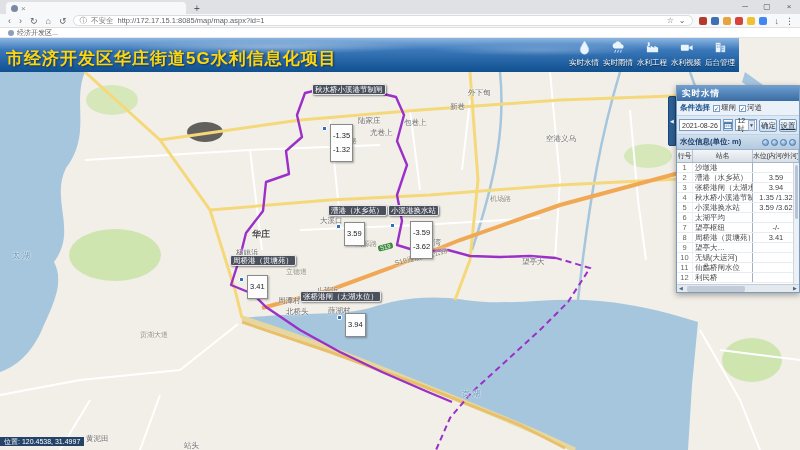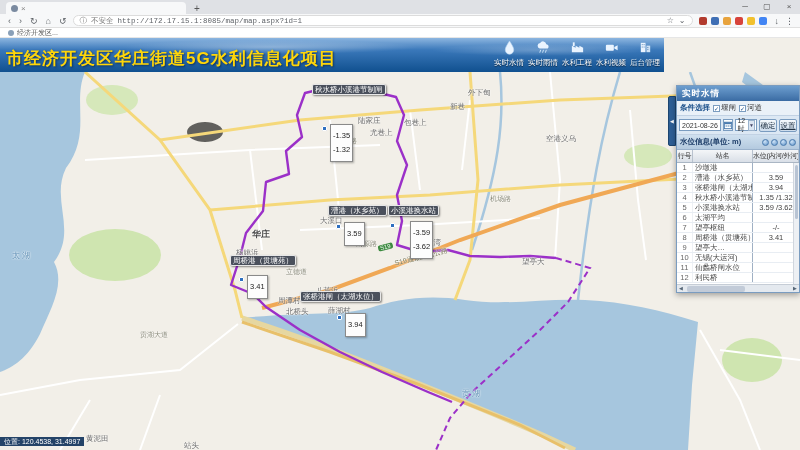--- a/index.html
+++ b/index.html
@@ -13,31 +13,31 @@
   .tab .fav { width:7px; height:7px; border-radius:50%; background:#7a8aa0; flex:none; }
   .tab .t-title { flex:1; font-size:7.5px; color:#444; white-space:nowrap; overflow:hidden; }
   .tab .t-close { color:#888; font-size:8px; }
   .newtab { color:#555; font-size:10px; margin-left:8px; }
   .wincontrols { margin-left:auto; display:flex; gap:0; height:14px; }
   .wincontrols span { width:22px; text-align:center; line-height:14px; color:#555; font-size:8px; }
   .addrbar { position:absolute; left:0; top:14px; width:800px; height:14px; background:#f7f8f9; display:flex; align-items:center; border-bottom:1px solid #e0e0e0; }
   .navbtns { display:flex; gap:8px; margin-left:8px; color:#5f6368; font-size:9px; }
   .omnibox { flex:1; height:11px; margin:0 6px; background:#fff; border:1px solid #dcdcdc; border-radius:6px; display:flex; align-items:center; padding:0 6px; gap:4px; }
   .sec { color:#777; font-size:7.5px; white-space:nowrap; }
-  .url { color:#5f6368; font-size:7.5px; white-space:nowrap; overflow:hidden; flex:1;font-family:Liberation Mono, monospace; }
+  .url { color:#5f6368; font-size:7.5px; white-space:nowrap; overflow:hidden; flex:1; }
   .ob-icons { display:flex; gap:5px; color:#5f6368; font-size:8px; }
   .extbar { display:flex; gap:4px; align-items:center; margin-right:8px; }
   .ext-dot { width:8px; height:8px; border-radius:2px; }
   .menu-dots { color:#5f6368; font-size:9px; margin-right:6px; }
   .bookmarks { position:absolute; left:0; top:28px; width:800px; height:10px; background:#fff; border-bottom:1px solid #e6e6e6; display:flex; align-items:center; gap:3px; padding-left:8px; }
   .bookmarks .fav { width:6px; height:6px; border-radius:50%; background:#8aa0b8; }
   .bm-label { font-size:7px; color:#555; }
 
   
-  .banner { position:absolute; left:0; top:38px; width:664px; height:34px;
+  .banner { position:absolute; left:0; top:38px; width:739px; height:34px;
     background:linear-gradient(180deg,#8db6e0 0%, #3a78ba 35%, #10508f 100%); overflow:hidden; }
   .banner:before { content:""; position:absolute; left:120px; top:2px; width:300px; height:14px; background:radial-gradient(ellipse at center,rgba(255,255,255,.35),rgba(255,255,255,0) 70%); }
   .banner:after { content:""; position:absolute; left:430px; top:6px; width:220px; height:12px; background:radial-gradient(ellipse at center,rgba(255,255,255,.25),rgba(255,255,255,0) 70%); }
   .banner-title { position:absolute; left:6px; top:9px; font-size:17px; font-weight:bold; color:#ffd60a; letter-spacing:1px; text-shadow:1px 1px 2px #10335e; white-space:nowrap; z-index:2; }
   .banner-nav { position:absolute; right:2px; top:2px; display:flex; z-index:2; }
   .nav-item { width:34px; display:flex; flex-direction:column; align-items:center; gap:1px; cursor:pointer; }
   .nav-item svg { width:15px; height:15px; }
   .nav-label { font-size:7.5px; color:#fff; white-space:nowrap; text-shadow:0 1px 1px #123; }
 
   
@@ -63,21 +63,21 @@
   .cbx { display:flex; align-items:center; gap:1px; white-space:nowrap; }
   .cbx .box { width:7px; height:7px; background:#fff; border:1px solid #7a9cc0; color:#1a4f8a; font-size:6px; line-height:6px; text-align:center; }
   .cbx .lb { font-size:7.5px; color:#333; }
   .p-date { height:19px; background:#dce8f4; border-bottom:1px solid #c2d2e4; display:flex; align-items:center; padding:0 2px; gap:2px; flex:none; overflow:hidden; }
   .date-input { width:52px; height:12px; background:#fff; border:1px solid #7a9cc0; font-size:7px; line-height:11px; padding-left:2px; color:#333; white-space:nowrap; }
   .cal-btn { width:11px; height:12px; background:linear-gradient(#fff,#d8e2ee); border:1px solid #7a9cc0; display:flex; align-items:center; justify-content:center; }
   .cal-btn svg { width:8px; height:8px; }
   .hour-sel { width:26px; height:12px; background:#fff; border:1px solid #7a9cc0; display:flex; align-items:center; justify-content:space-between; padding:0 1px; }
   .hour-sel .hv { font-size:7px; color:#333; }
   .hour-sel .ar { font-size:5px; color:#446; background:#dce6f2; border:1px solid #9ab2cc; width:8px; text-align:center; line-height:9px; }
-  .ok-btn { width:22px; height:13px; background:linear-gradient(#f6fafd,#cddcec); border:1px solid #7a9cc0; border-radius:2px; font-size:7.5px; color:#234; text-align:center; line-height:12px; white-space:nowrap; }
+  .ok-btn { width:22px; height:13px; background:linear-gradient(#f6fafd,#cddcec); border:1px solid #7a9cc0; border-radius:2px; font-size:7.5px; color:#234; text-align:right; line-height:12px; white-space:nowrap; }
   .set-btn { width:18px; height:13px; background:linear-gradient(#f6fafd,#cddcec); border:1px solid #7a9cc0; border-radius:2px; font-size:7.5px; color:#234; text-align:center; line-height:12px; flex:none;text-decoration:underline; }
   .p-section { height:15px; background:linear-gradient(180deg,#cfe0ef,#b4cadf); border-bottom:1px solid #9ab2cc; display:flex; align-items:center; padding:0 3px; flex:none; }
   .ps-title { color:#1a3a66; font-weight:bold; font-size:7.5px; white-space:nowrap; }
   .ps-icons { margin-left:auto; display:flex; gap:2px; }
   .ps-icons i { width:7px; height:7px; border-radius:50%; background:radial-gradient(circle at 35% 30%,#cfe4f8,#5f93c8); border:1px solid #4a7aad; }
   .p-table { flex:1; background:#fff; position:relative; overflow:hidden; }
   .thead,.trow { display:grid; grid-template-columns:16px 60px 1fr; }
   .thead { height:13px; background:linear-gradient(180deg,#f4f6f8,#d9dfe7); border-bottom:1px solid #aab6c4; }
   .thead span { font-size:7px; color:#333; line-height:12px; text-align:center; border-right:1px solid #b8c2ce; white-space:nowrap; overflow:hidden; letter-spacing:-0.3px; }
   .trow { height:10px; border-bottom:1px solid #e8edf3; }

